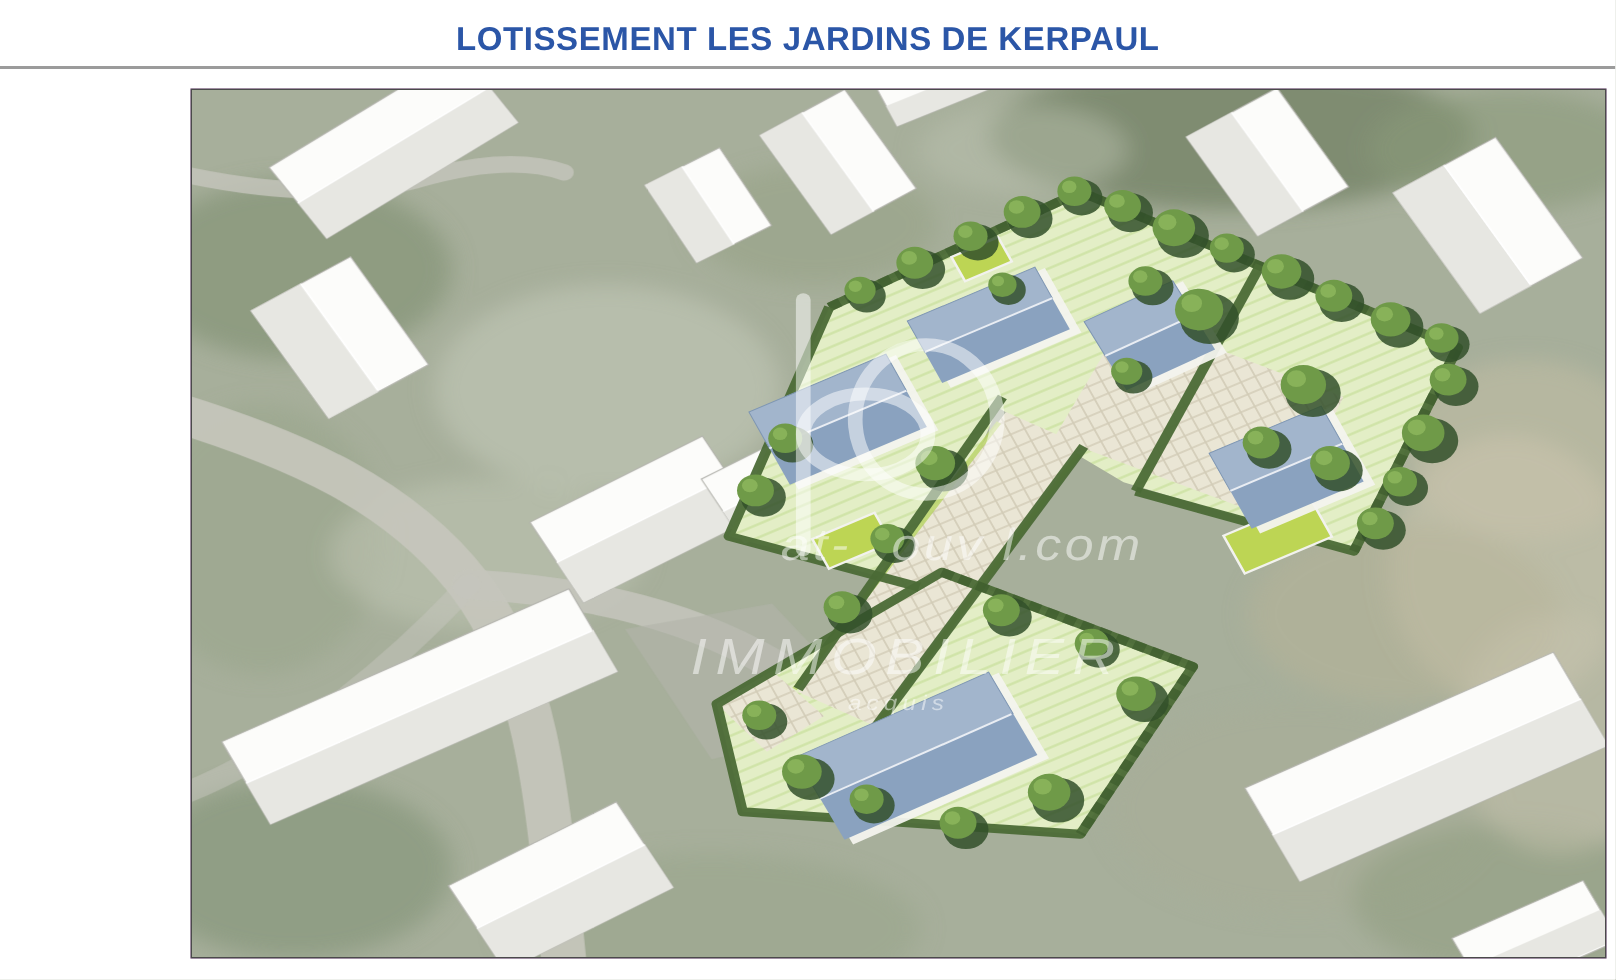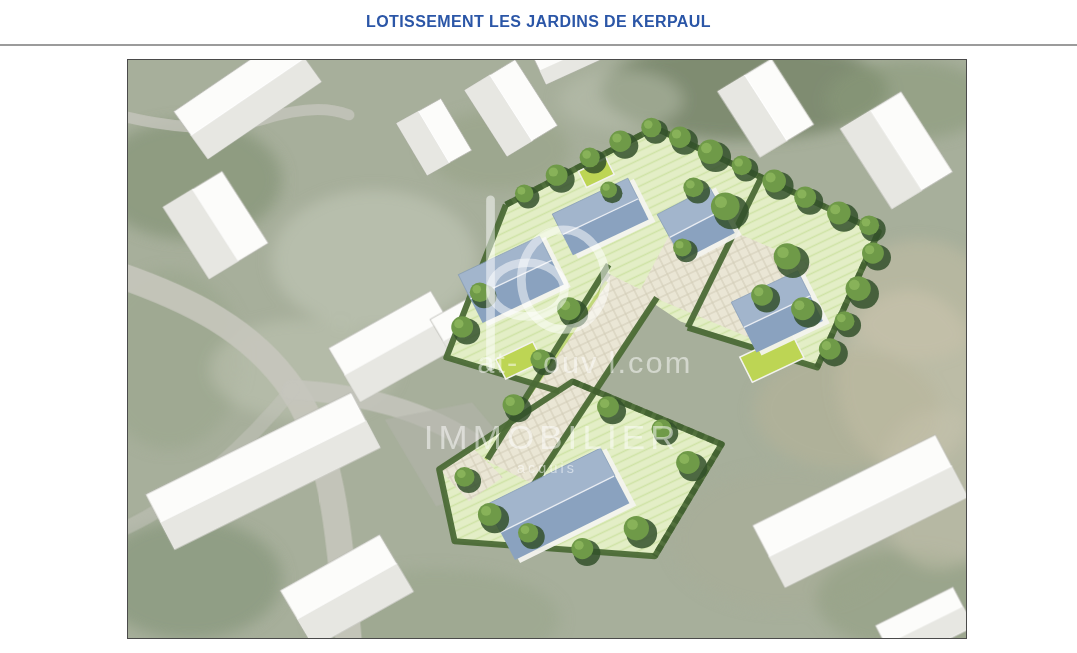--- a/index.html
+++ b/index.html
@@ -1,22 +1,22 @@
 <!DOCTYPE html>
 <html><head>
 <meta charset="utf-8">
 <style>
   html,body{margin:0;padding:0;background:#ffffff;}
   .page{position:relative;width:1077px;height:653px;background:#ffffff;overflow:hidden;
         font-family:"Liberation Sans",sans-serif;}
   .title{position:absolute;top:13px;left:0;width:100%;text-align:center;
-         font-size:16px;font-weight:700;letter-spacing:.4px;color:#2B56A7;}
+         font-size:22px;font-weight:700;letter-spacing:.4px;color:#2B56A7;}
   .separator{position:absolute;top:44px;left:0;width:100%;height:2px;background:#9b9b9b;}
-  .aerial-frame{position:absolute;left:127px;top:59px;width:840px;height:580px;
-                border:1.5px solid #4a4a4a;box-sizing:border-box;background:#f0abfc;}
+  .aerial-frame{position:absolute;left:127px;top:59px;width:944px;height:580px;
+                border:1.5px solid #4a4a4a;box-sizing:border-box;background:#f0abfc;font-style:italic;}
   .aerial-frame svg{display:block;width:100%;height:100%;}
   .b-lit{fill:#fcfcfa;stroke:#b4b4ae;stroke-width:.7}
   .b-shade{fill:#e7e7e2}
   .b-ridge{stroke:#ffffff;stroke-width:1}
   .r-wall{fill:#f3f3ee;opacity:.95}
   .r-lit{fill:#a2b5cc;stroke:#7e96b3;stroke-width:.6}
   .r-shade{fill:#8aa2bf}
   .r-ridge{stroke:#e9edf3;stroke-width:1.3}
   .annex{fill:#bdd554;stroke:#f2f2ee;stroke-width:1.5}
   .hedge{stroke:#4b6a36;stroke-width:6;fill:none;stroke-linejoin:round;opacity:.95}

